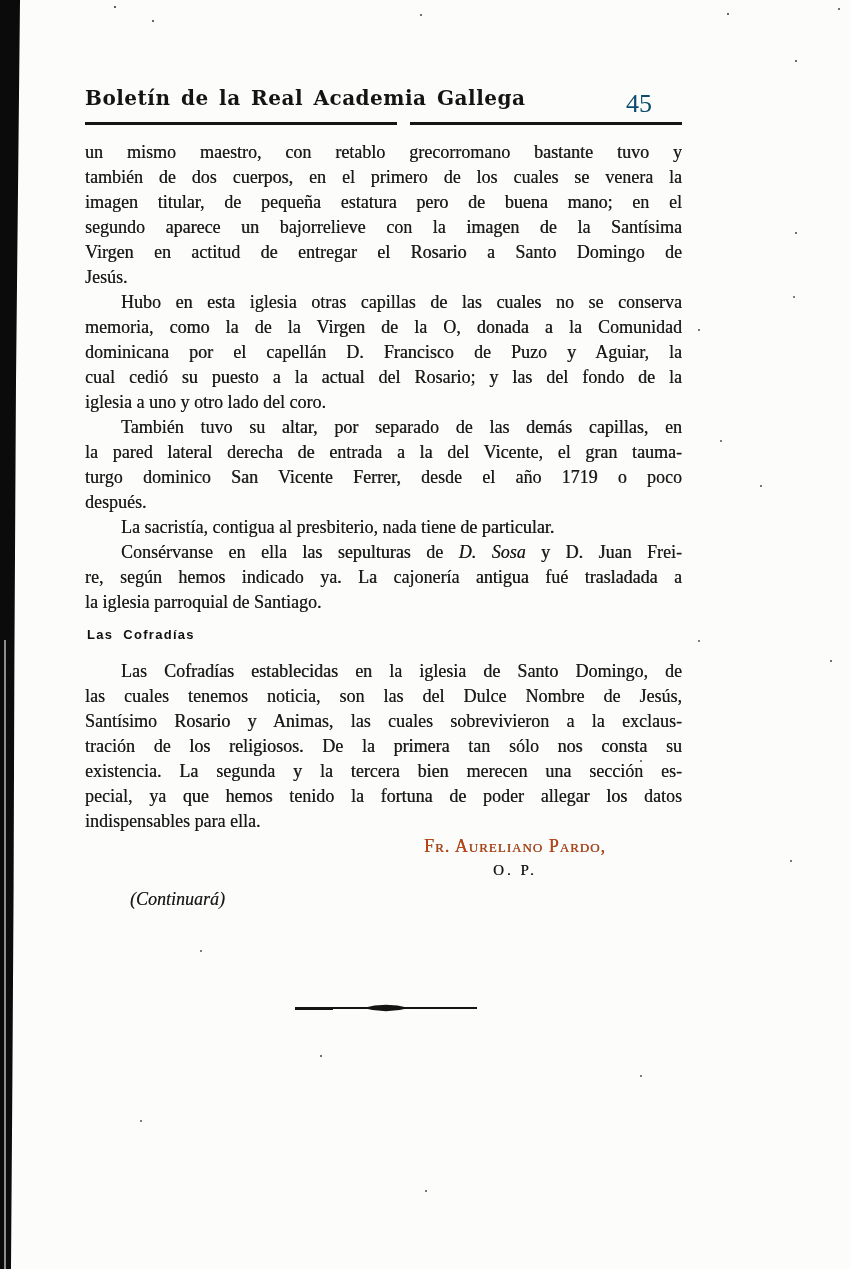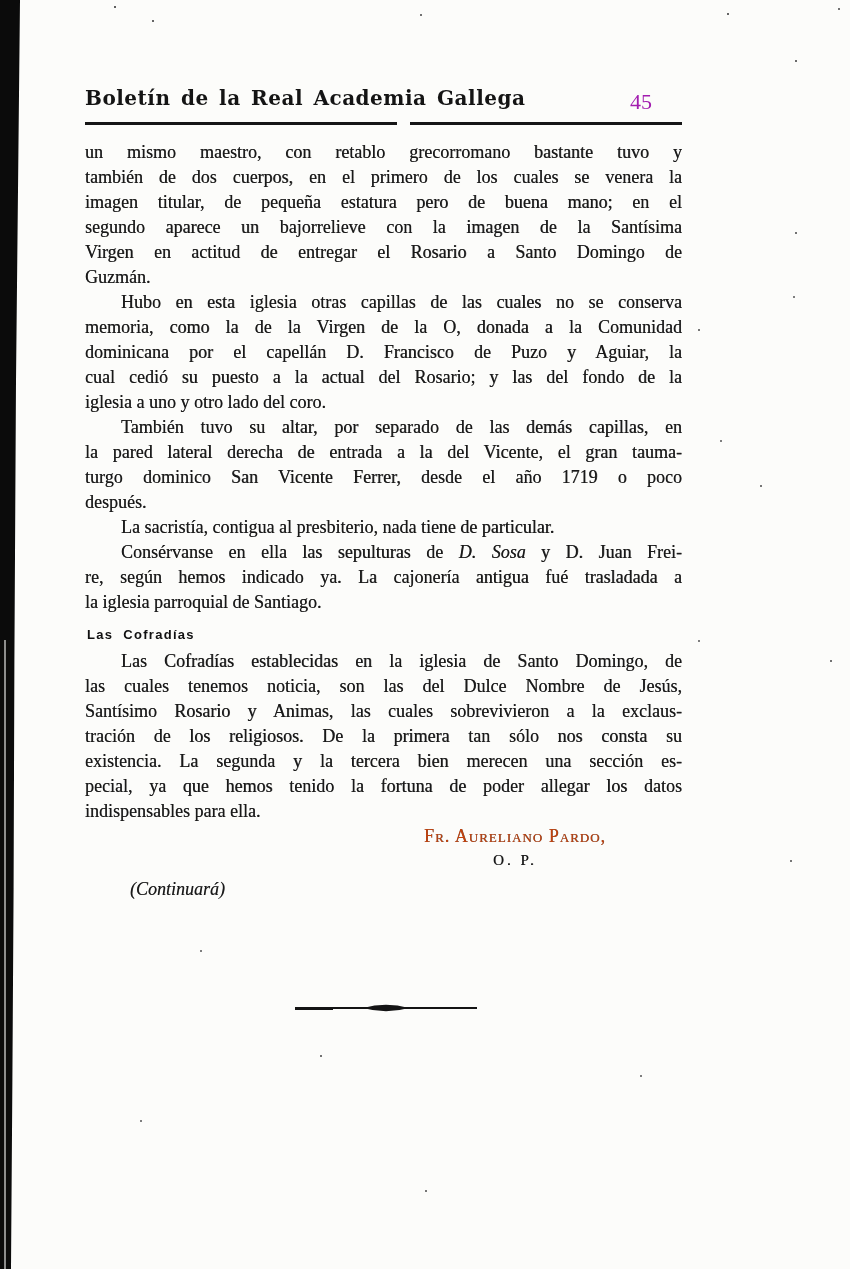--- a/index.html
+++ b/index.html
@@ -39,21 +39,21 @@
   
   .header { position: relative; width: 597px; height: 30px; }
   .header-title {
     display: block; text-align: left;
     font-family: "DejaVu Serif", serif;
     font-weight: 700; font-size: 20px; letter-spacing: 0.5px; word-spacing: 3px;
     color: #141414;
   }
   .page-number {
     position: absolute; right: 30px; top: 3px;
-    font-size: 22px; color: #a21caf;
+    font-size: 26px; color: #0c4a6e;
   }
   .header-rule {
     position: absolute; left: 85px; top: 122px;
     width: 597px; height: 3px; background: #161616;
   }
   .header-rule-gap {
     position: absolute; left: 312px; top: -1px;
     width: 13px; height: 5px; background: #fcfcfa;
   }
 
@@ -67,21 +67,21 @@
     text-align-last: justify;
     text-shadow: 0.35px 0 0 rgba(20,20,20,0.7);
     white-space: normal;
     overflow: hidden;
   }
   .line.indent { text-indent: 36px; }
   .line.final { text-align-last: left; }
   .line .italic { font-style: italic; }
 
   .section-heading {
-    margin: 12px 0 4px 2px;
+    margin: 12px 0 14px 2px;
     font-family: "Liberation Sans", sans-serif;
     font-weight: 700; font-size: 13px;
     letter-spacing: 1.3px; word-spacing: 5px;
     color: #101010; height: 18px;
   }
 
   
   .signature {
     width: 250px; margin: 0 42px 0 auto;
     text-align: center;
@@ -130,21 +130,21 @@
 </div>
 
 <div class="content">
   <div>
       <div class="paragraph">
         <div class="line">un mismo maestro, con retablo grecorromano bastante tuvo y</div>
         <div class="line">también de dos cuerpos, en el primero de los cuales se venera la</div>
         <div class="line">imagen titular, de pequeña estatura pero de buena mano; en el</div>
         <div class="line">segundo aparece un bajorrelieve con la imagen de la Santísima</div>
         <div class="line">Virgen en actitud de entregar el Rosario a Santo Domingo de</div>
-        <div class="line final">Guzmán.</div>
+        <div class="line final">Jesús.</div>
       </div>
       <div class="paragraph">
         <div class="line indent">Hubo en esta iglesia otras capillas de las cuales no se conserva</div>
         <div class="line">memoria, como la de la Virgen de la O, donada a la Comunidad</div>
         <div class="line">dominicana por el capellán D. Francisco de Puzo y Aguiar, la</div>
         <div class="line">cual cedió su puesto a la actual del Rosario; y las del fondo de la</div>
         <div class="line final">iglesia a uno y otro lado del coro.</div>
       </div>
       <div class="paragraph">
         <div class="line indent">También tuvo su altar, por separado de las demás capillas, en</div>

